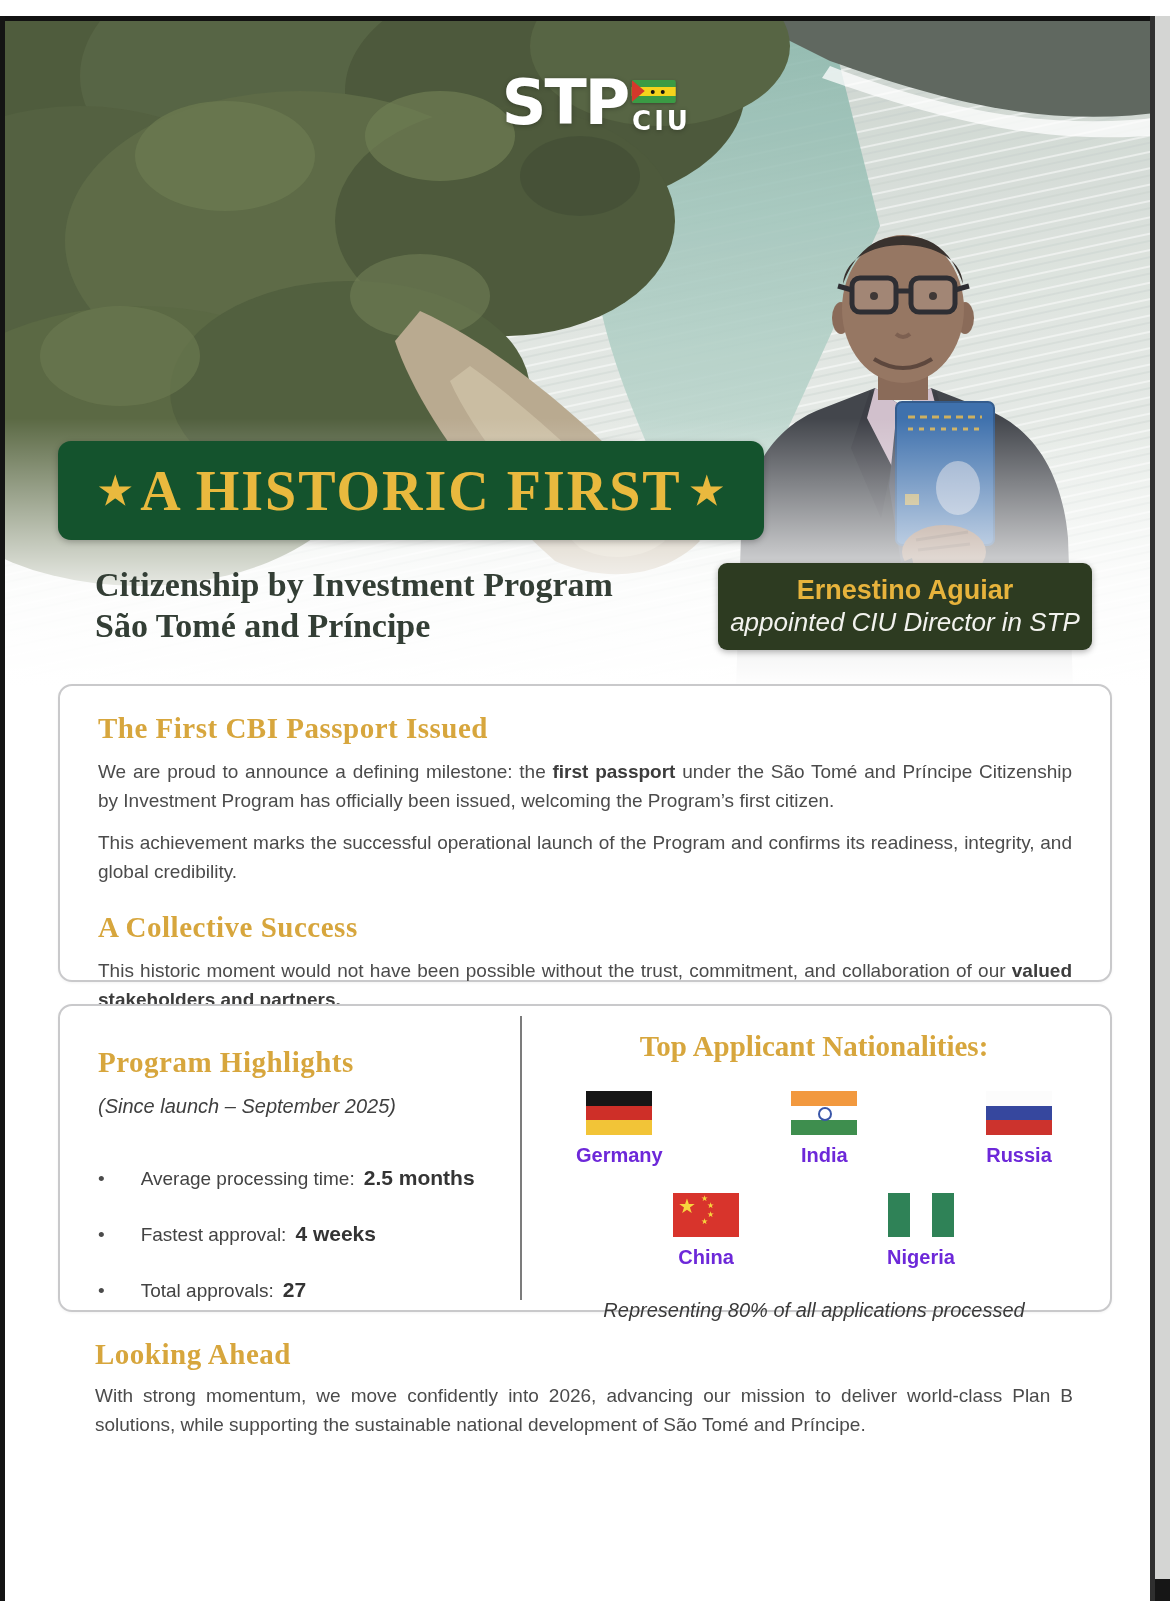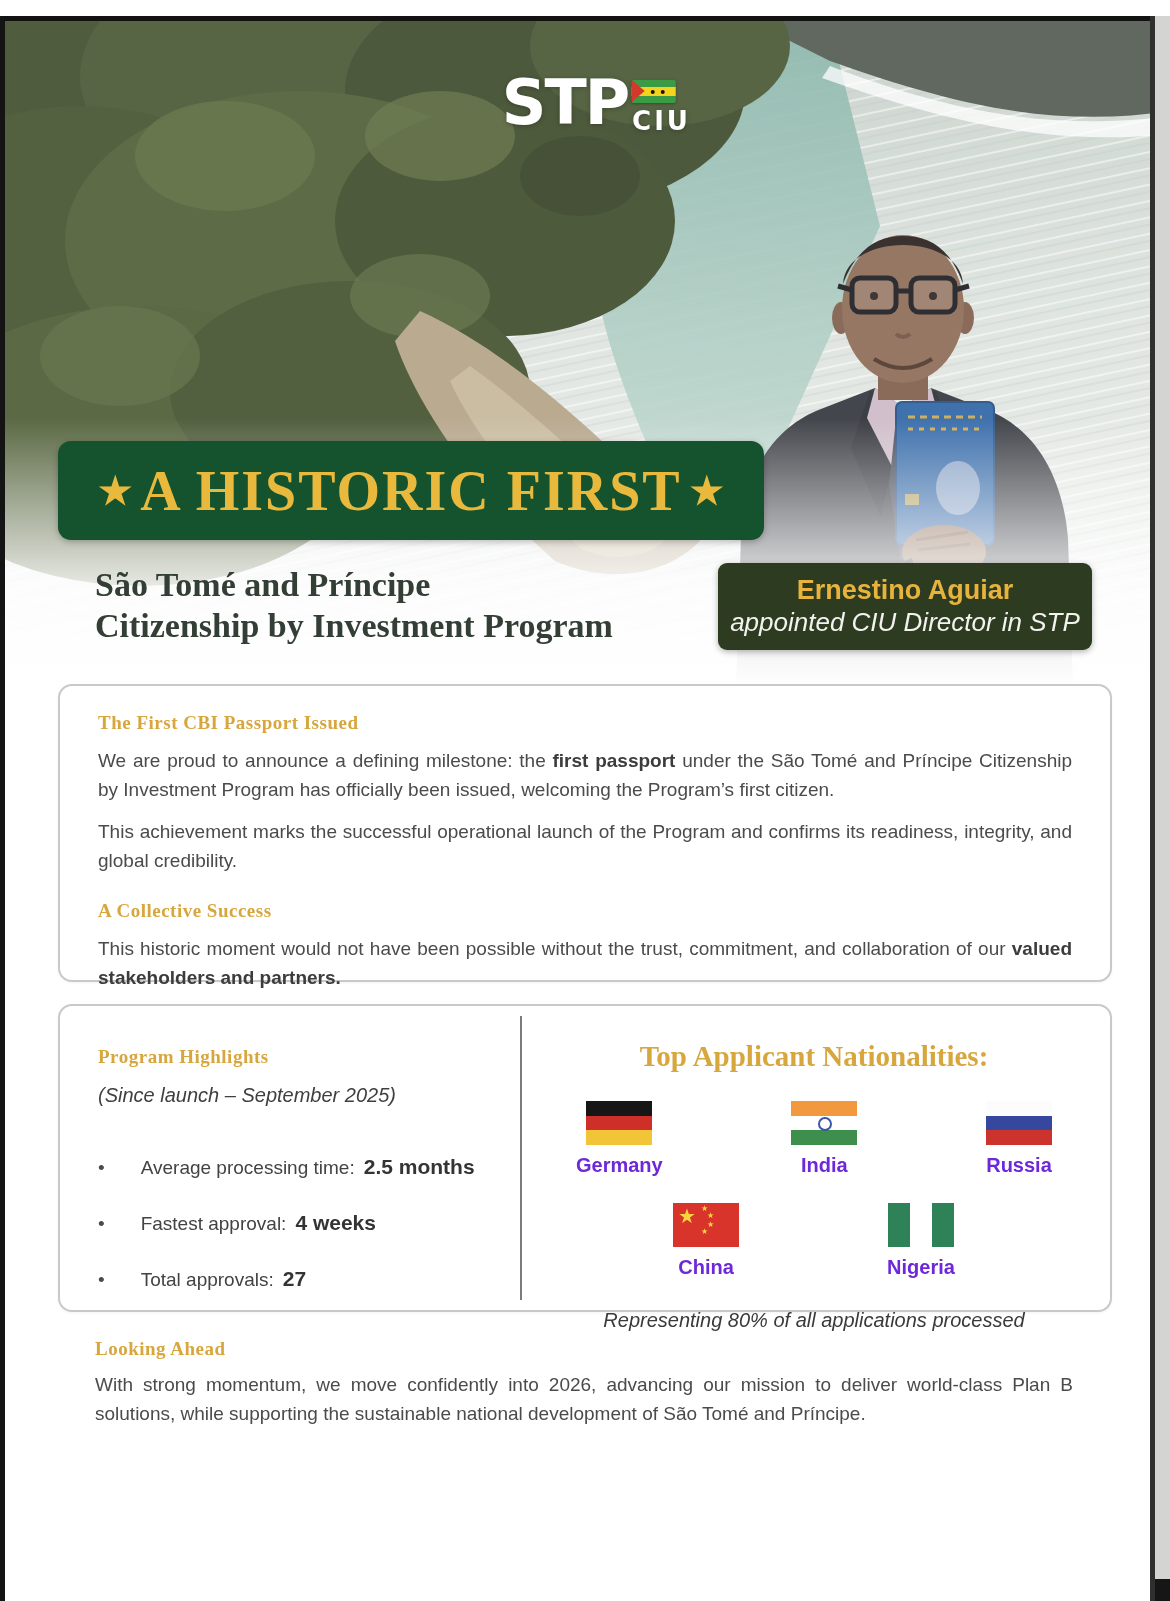--- a/index.html
+++ b/index.html
@@ -37,27 +37,27 @@
     display:flex; flex-direction:column; align-items:center; justify-content:center; z-index:6; box-shadow:0 2px 6px rgba(0,0,0,.3); }
   .director-name { font-size:27px; font-weight:bold; color:#e7b33c; line-height:1.2; }
   .director-sub { font-size:26px; font-style:italic; color:#f2f2ee; line-height:1.25; }
 
   
   .card { position:absolute; left:58px; width:1054px; background:#ffffff; border:2px solid #c9c9cb; border-radius:14px; box-shadow:0 1px 3px rgba(0,0,0,.05); z-index:6; }
   .card1 { top:668px; height:298px; padding:26px 38px 24px 38px; }
   .card2 { top:988px; height:308px; display:flex; }
 
   .gold-serif { font-family:"Liberation Serif", serif; font-weight:bold; color:#d7a63d; }
-  .h-gold { font-size:19px; letter-spacing:0.5px; }
+  .h-gold { font-size:29px; letter-spacing:0.5px; }
   .body-p { font-size:19px; line-height:1.55; color:#4b4b4b; text-align:justify; margin-top:12px; }
   .body-p b { color:#3c3c3c; }
   .card1 .h2nd { margin-top:24px; }
 
   .col-left { width:462px; padding:30px 24px 26px 38px; border-right:2px solid #7c7c7c; margin:10px 0; }
-  .col-right { flex:1; padding:34px 30px 20px 26px; }
+  .col-right { flex:1; padding:24px 30px 20px 26px; }
 
   .since { font-size:20px; font-style:italic; color:#3f3f3f; margin-top:16px; }
   .hl-list { list-style:none; margin-top:48px; }
   .hl-list li { display:flex; align-items:baseline; font-size:19px; color:#434343; margin-top:32px; }
   .hl-list li::before { content:"•"; font-size:19px; color:#4b4b4b; margin-right:36px; }
   .hl-list li:first-child { margin-top:0; }
   .hl-value { font-weight:bold; font-size:21px; color:#343434; margin-left:9px; }
 
   .nat-heading { text-align:center; font-size:29px; }
   .flag-row1 { display:flex; justify-content:space-between; padding:0 28px; margin-top:28px; }
@@ -196,22 +196,22 @@
         <span class="logo-ciu">CIU</span>
       </span>
     </div>
   </div>
 
   <div class="banner">
     <span class="banner-text"><span class="banner-star">★</span><span>A HISTORIC FIRST</span><span class="banner-star">★</span></span>
   </div>
 
   <div class="program-title">
+    <div>Citizenship by Investment Program</div>
     <div>São Tomé and Príncipe</div>
-    <div>Citizenship by Investment Program</div>
   </div>
 
   <div class="director-badge">
     <div class="director-name">Ernestino Aguiar</div>
     <div class="director-sub">appointed CIU Director in STP</div>
   </div>
 
   <div class="card card1">
     <h2 class="gold-serif h-gold">The First CBI Passport Issued</h2>
     <p class="body-p"><span>We are proud to announce a defining milestone: the </span><b>first passport</b><span> under the São Tomé and Príncipe Citizenship by Investment Program has officially been issued, welcoming the Program’s first citizen.</span></p>

